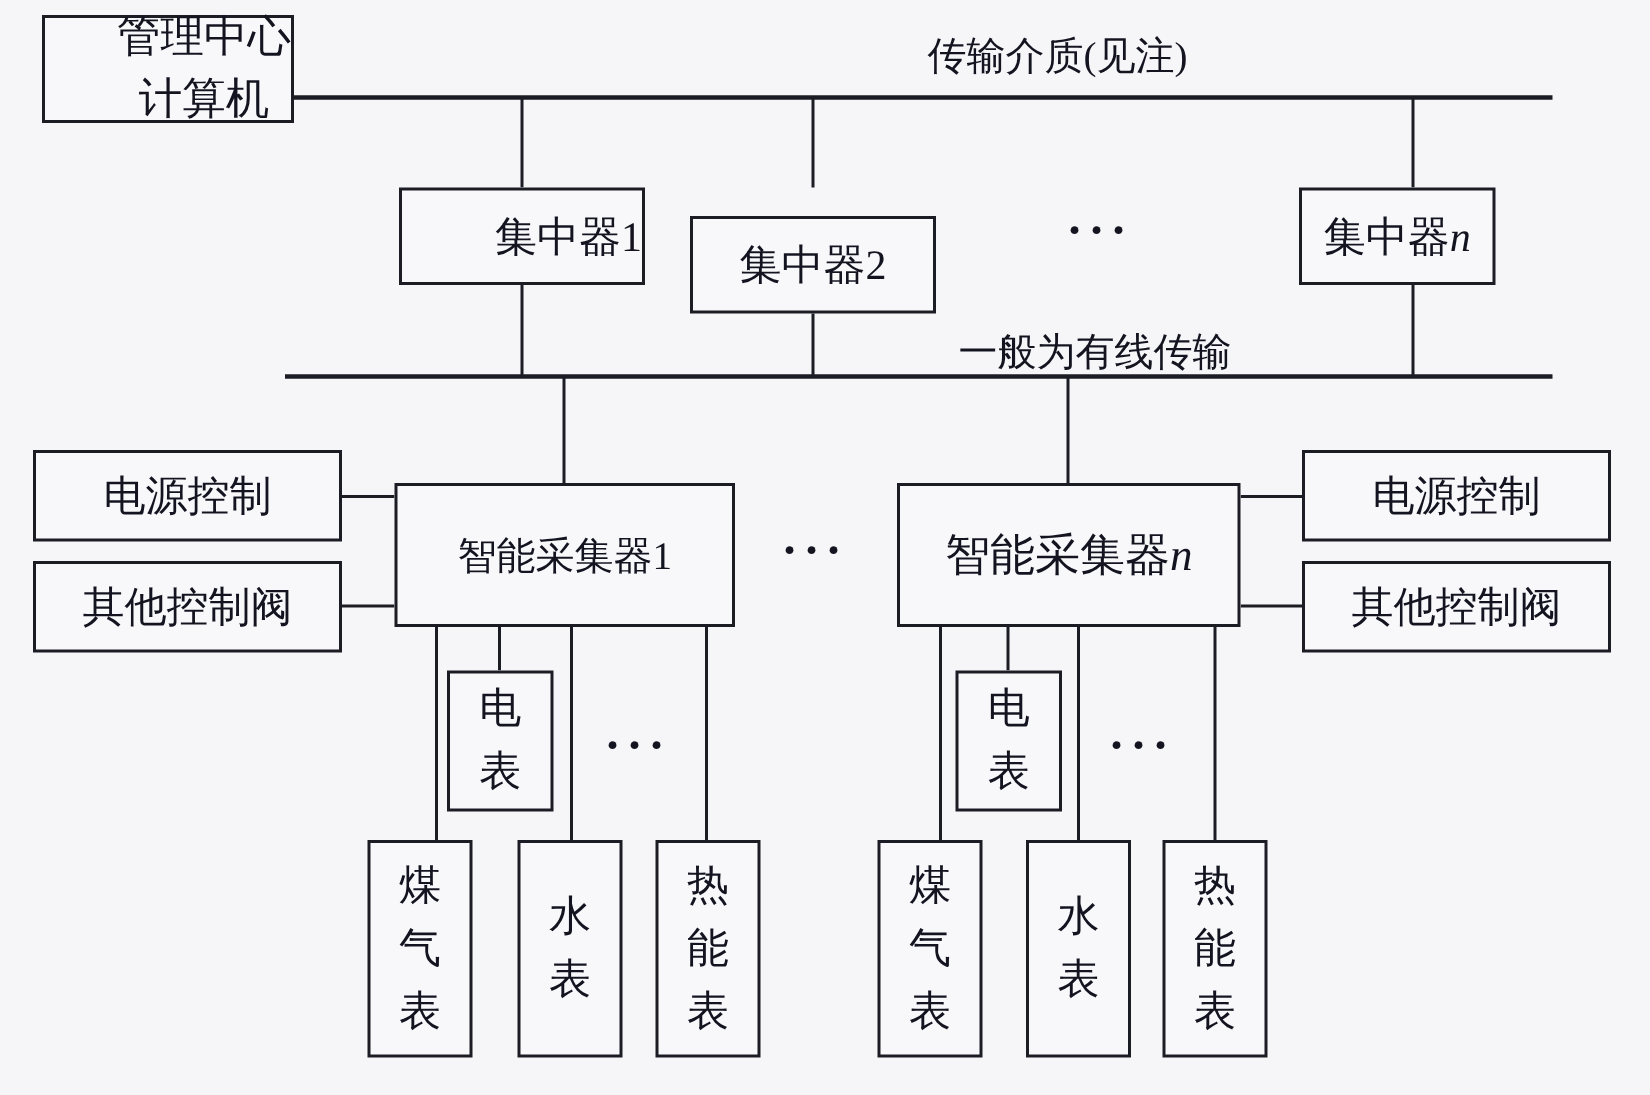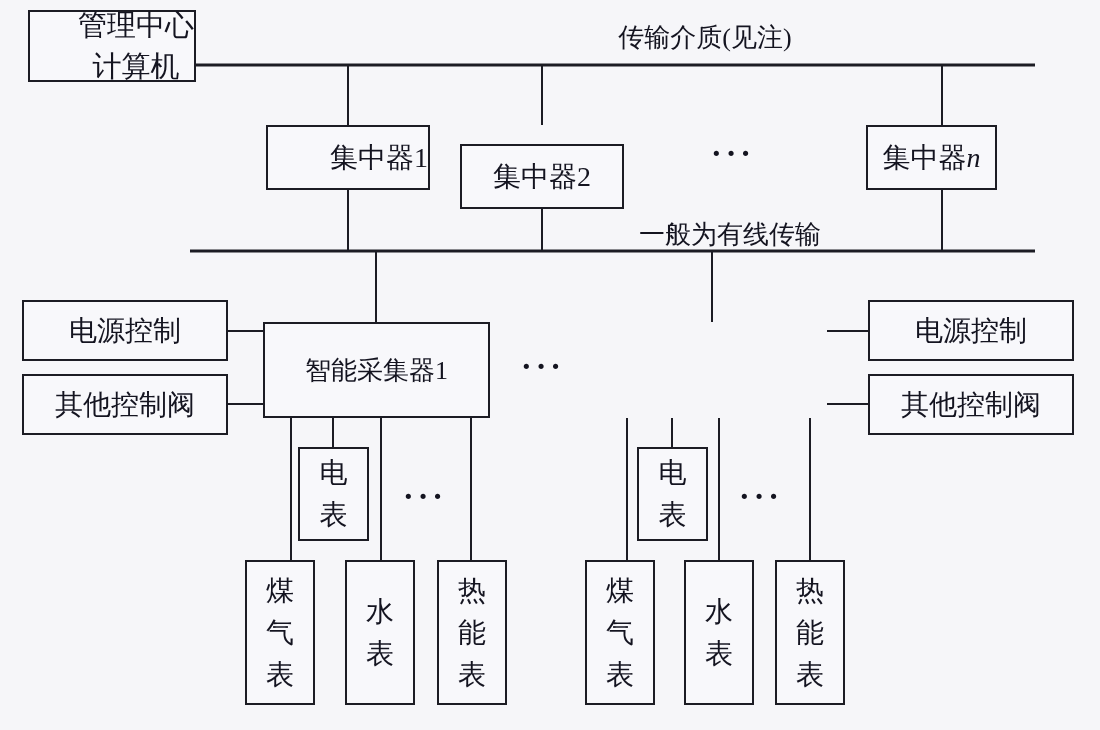--- a/index.html
+++ b/index.html
@@ -101,20 +101,23 @@
   </div>
   <div class="ellipsis" style="left:700px; top:135px; width:66px;">···</div>
   <div class="box" style="left:866px; top:125px; width:131px; height:65px;">
     <span><span>集中器</span><span class="it">n</span></span>
   </div>
 
   <div class="box" style="left:263px; top:322px; width:227px; height:96px; font-size:26px;">
     <span>智能采集器1</span>
   </div>
   <div class="ellipsis" style="left:510px; top:348px; width:66px;">···</div>
+  <div class="box" style="left:598px; top:322px; width:229px; height:96px; font-size:30px;">
+    <span><span>智能采集器</span><span class="it">n</span></span>
+  </div>
 
   <div class="box" style="left:22px; top:300px; width:206px; height:61px;">
     <span>电源控制</span>
   </div>
   <div class="box" style="left:22px; top:374px; width:206px; height:61px;">
     <span>其他控制阀</span>
   </div>
 
   <div class="box" style="left:868px; top:300px; width:206px; height:61px;">
     <span>电源控制</span>

